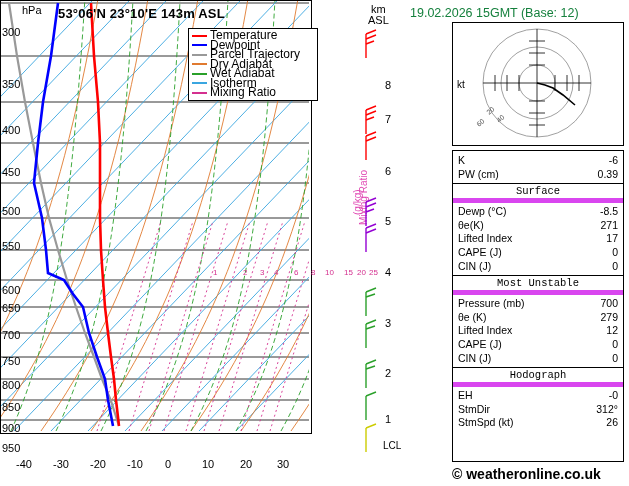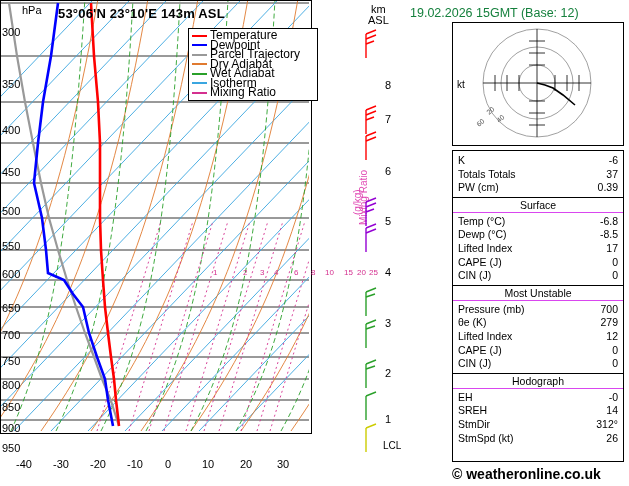--- a/index.html
+++ b/index.html
@@ -35,21 +35,21 @@
   .mixnum{position:absolute;font-size:8px;color:#d4308f;}
   #lcl-label{left:383px;top:440px;font-size:10px;color:#000;}
 
   
   #date-title{left:410px;top:6px;font-size:12.5px;color:#15803d;font-weight:normal;}
   #hodo-box{left:452px;top:22px;width:170px;height:122px;border:1px solid #000;background:#fff;}
   #hodo-kt{left:4px;top:12px;font-size:10px;color:#000;position:absolute;margin-top:44px;}
 
   #indices-box{left:452px;top:150px;width:170px;height:310px;border:1px solid #000;background:#fff;font-size:10.5px;color:#000;}
   .row{display:flex;justify-content:space-between;padding:0 5px;line-height:13.6px;}
-  .sec{text-align:center;line-height:14px;border-top:1px solid #000;border-bottom:1px solid #d946ef;margin:2px 0;font-size:10.5px;}
+  .sec{text-align:center;line-height:14px;border-top:1px solid #000;border-bottom:5px solid #d946ef;margin:2px 0;font-size:10.5px;font-family:Liberation Mono, monospace;}
 
   #copyright{left:452px;top:466px;font-size:14px;color:#000;font-weight:bold;}
 </style>
 </head>
 <body>
 
 <div id="root">
 
   <div id="skewt-panel" class="abs">
 
@@ -59,21 +59,21 @@
       <span>km</span><br>
       <span>ASL</span>
     </div>
 
     <div class="ytick" style="left:2px;top:26px;">300</div>
     <div class="ytick" style="left:2px;top:78px;">350</div>
     <div class="ytick" style="left:2px;top:124px;">400</div>
     <div class="ytick" style="left:2px;top:166px;">450</div>
     <div class="ytick" style="left:2px;top:205px;">500</div>
     <div class="ytick" style="left:2px;top:240px;">550</div>
-    <div class="ytick" style="left:2px;top:268px;">600</div>
+    <div class="ytick" style="left:2px;top:284px;">600</div>
     <div class="ytick" style="left:2px;top:302px;">650</div>
     <div class="ytick" style="left:2px;top:329px;">700</div>
     <div class="ytick" style="left:2px;top:355px;">750</div>
     <div class="ytick" style="left:2px;top:379px;">800</div>
     <div class="ytick" style="left:2px;top:401px;">850</div>
     <div class="ytick" style="left:2px;top:422px;">900</div>
     <div class="ytick" style="left:2px;top:442px;">950</div>
 
     <div class="xtick" style="left:16px;top:458px;">-40</div>
     <div class="xtick" style="left:53px;top:458px;">-30</div>
@@ -296,38 +296,34 @@
     </svg>
   </div>
 
   <div id="indices-box" class="abs">
     <div style="height:3px"></div>
     <div class="row">
         <span>K</span>
         <span>-6</span>
       </div>
     <div class="row">
-        <span>Totals Totals</span>
-        <span>37</span>
-      </div>
-    <div class="row">
         <span>PW (cm)</span>
         <span>0.39</span>
       </div>
 
     <div class="sec">Surface</div>
     <div class="row">
-        <span>Temp (°C)</span>
-        <span>-6.8</span>
-      </div>
-    <div class="row">
         <span>Dewp (°C)</span>
         <span>-8.5</span>
       </div>
     <div class="row">
+        <span>θe(K)</span>
+        <span>271</span>
+      </div>
+    <div class="row">
         <span>Lifted Index</span>
         <span>17</span>
       </div>
     <div class="row">
         <span>CAPE (J)</span>
         <span>0</span>
       </div>
     <div class="row">
         <span>CIN (J)</span>
         <span>0</span>
@@ -354,24 +350,20 @@
         <span>CIN (J)</span>
         <span>0</span>
       </div>
 
     <div class="sec">Hodograph</div>
     <div class="row">
         <span>EH</span>
         <span>-0</span>
       </div>
     <div class="row">
-        <span>SREH</span>
-        <span>14</span>
-      </div>
-    <div class="row">
         <span>StmDir</span>
         <span>312°</span>
       </div>
     <div class="row">
         <span>StmSpd (kt)</span>
         <span>26</span>
       </div>
   </div>
 
   <div id="copyright" class="abs">© weatheronline.co.uk</div>

